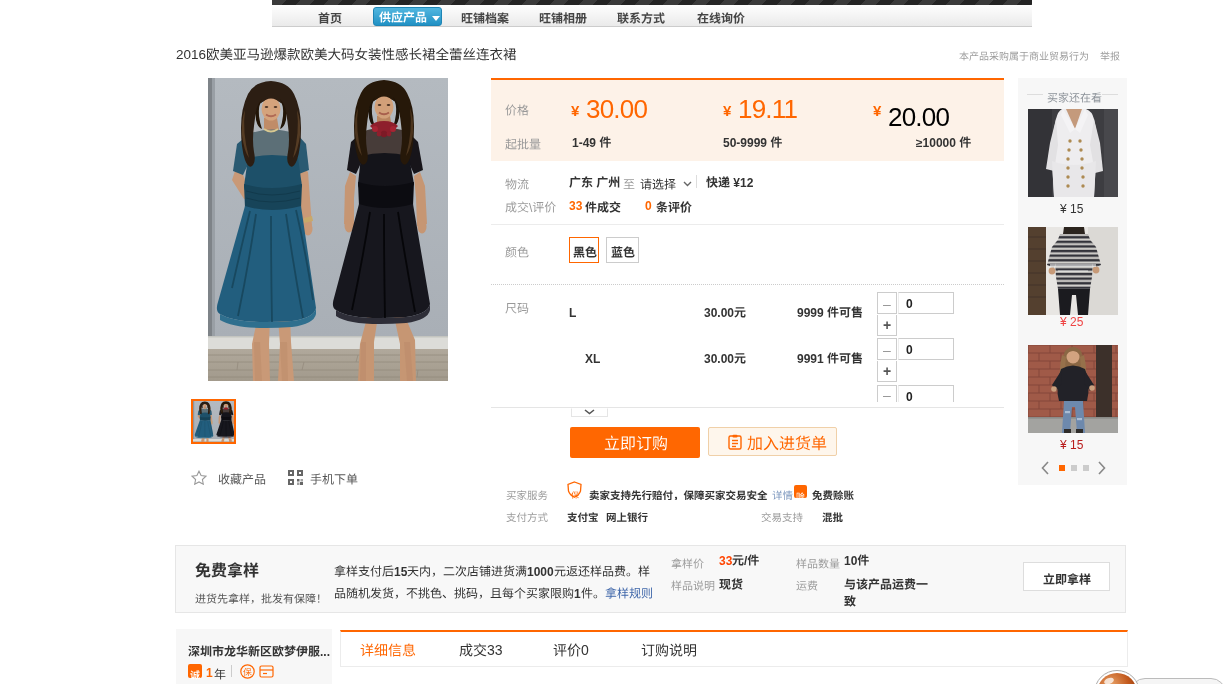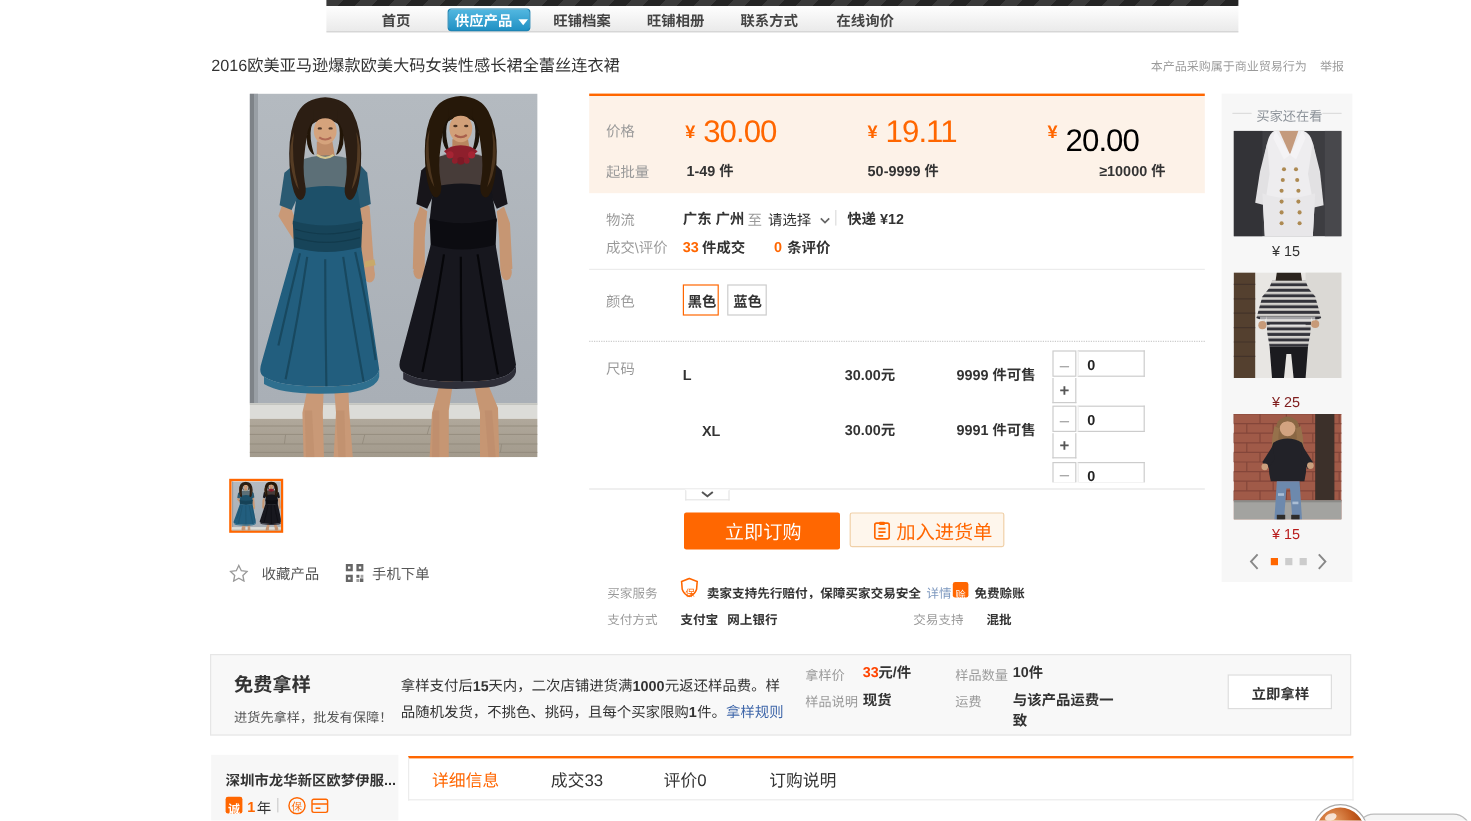--- a/index.html
+++ b/index.html
@@ -826,21 +826,21 @@
 <path d="M36 0 L56 0 L57 7 L35 7 Z" fill="#2b241e"></path>
 <path d="M32 7 L60 7 Q64 16 64 28 Q66 44 62 62 L30 62 Q26 44 28 28 Q28 16 32 7 Z" fill="url(#st)"></path>
 <path d="M33 9 L24 20 L19 38 L26 41 L32 26 Z" fill="url(#st)"></path>
 <path d="M59 9 L68 20 L73 38 L66 41 L60 26 Z" fill="url(#st)"></path>
 <circle cx="24" cy="44" r="3.4" fill="#c79a78"></circle>
         <circle cx="68" cy="43" r="3.4" fill="#c79a78"></circle>
 <path d="M30 62 L62 62 L60 88 L50 88 L48 68 L44 68 L42 88 L32 88 Z" fill="#1b1b1f"></path>
 <rect x="22" y="37" width="46" height="3" fill="rgba(255,255,255,0.55)"></rect>
         <rect x="30" y="43" width="30" height="2" fill="rgba(255,255,255,0.35)"></rect>
 </svg></div>
-<div style="position:absolute;left:1060px;top:329px;font:normal 12px 'Liberation Sans',sans-serif;color:#7f1d1d;line-height:1;">¥ 25</div>
+<div style="position:absolute;left:1060px;top:316px;font:normal 12px 'Liberation Sans',sans-serif;color:#ef4444;line-height:1;">¥ 25</div>
 <div style="position:absolute;left:1028px;top:345px"><svg width="90" height="88" viewBox="0 0 90 88">
 <rect width="90" height="88" fill="#a05a48"></rect>
 <g stroke="#84463a" stroke-width="1">
           <line x1="0" y1="0" x2="90" y2="0"></line>
           <line x1="0" y1="0" x2="0" y2="8"></line>
           <line x1="22" y1="0" x2="22" y2="8"></line>
           <line x1="44" y1="0" x2="44" y2="8"></line>
           <line x1="66" y1="0" x2="66" y2="8"></line>
           <line x1="88" y1="0" x2="88" y2="8"></line>
           <line x1="0" y1="8" x2="90" y2="8"></line>

